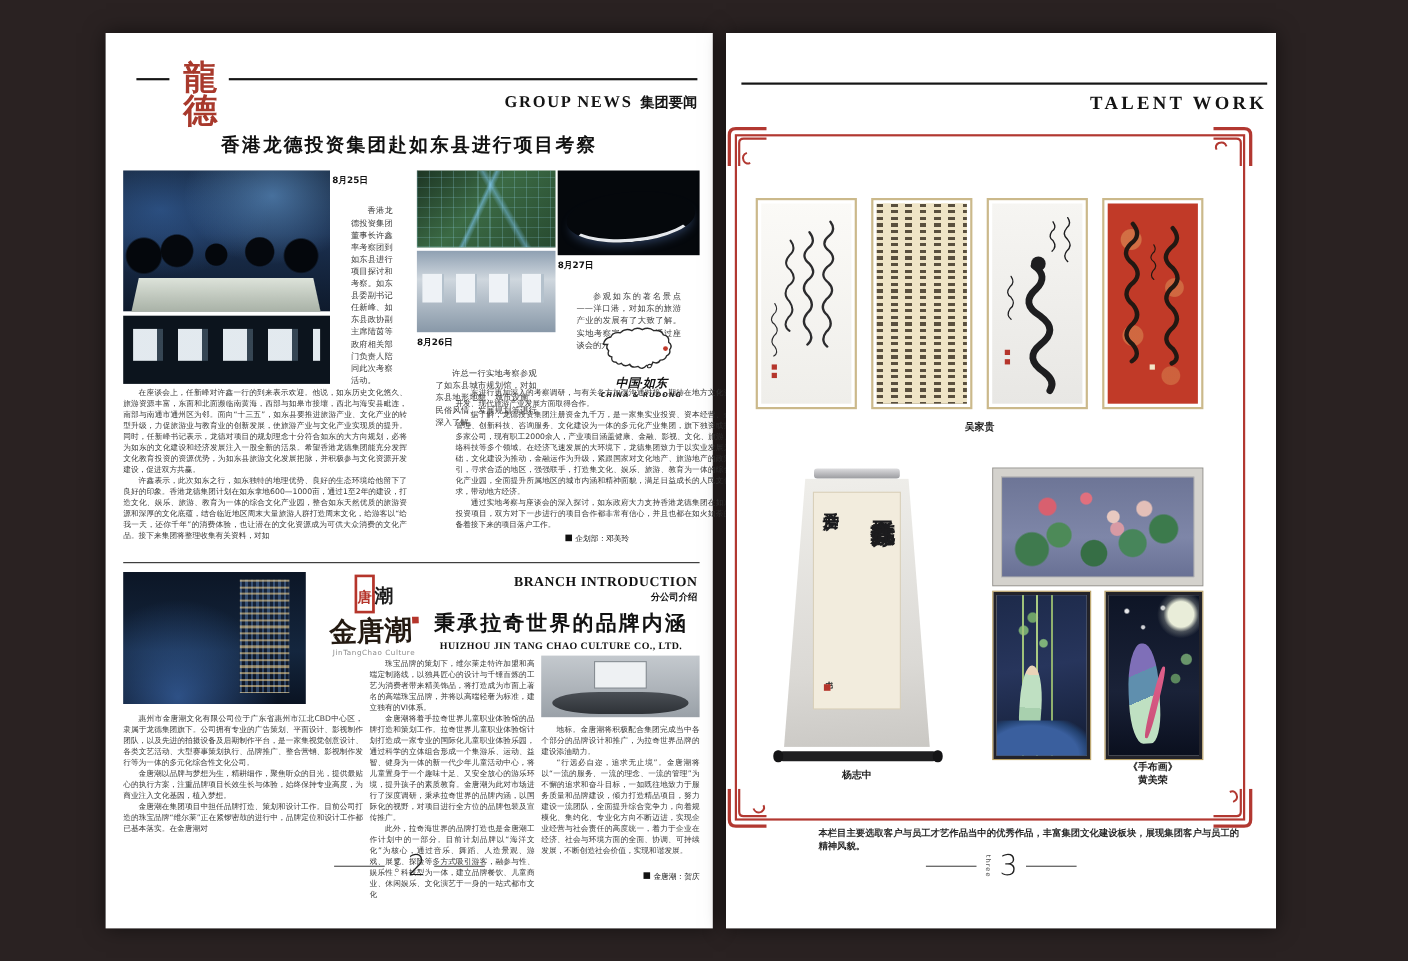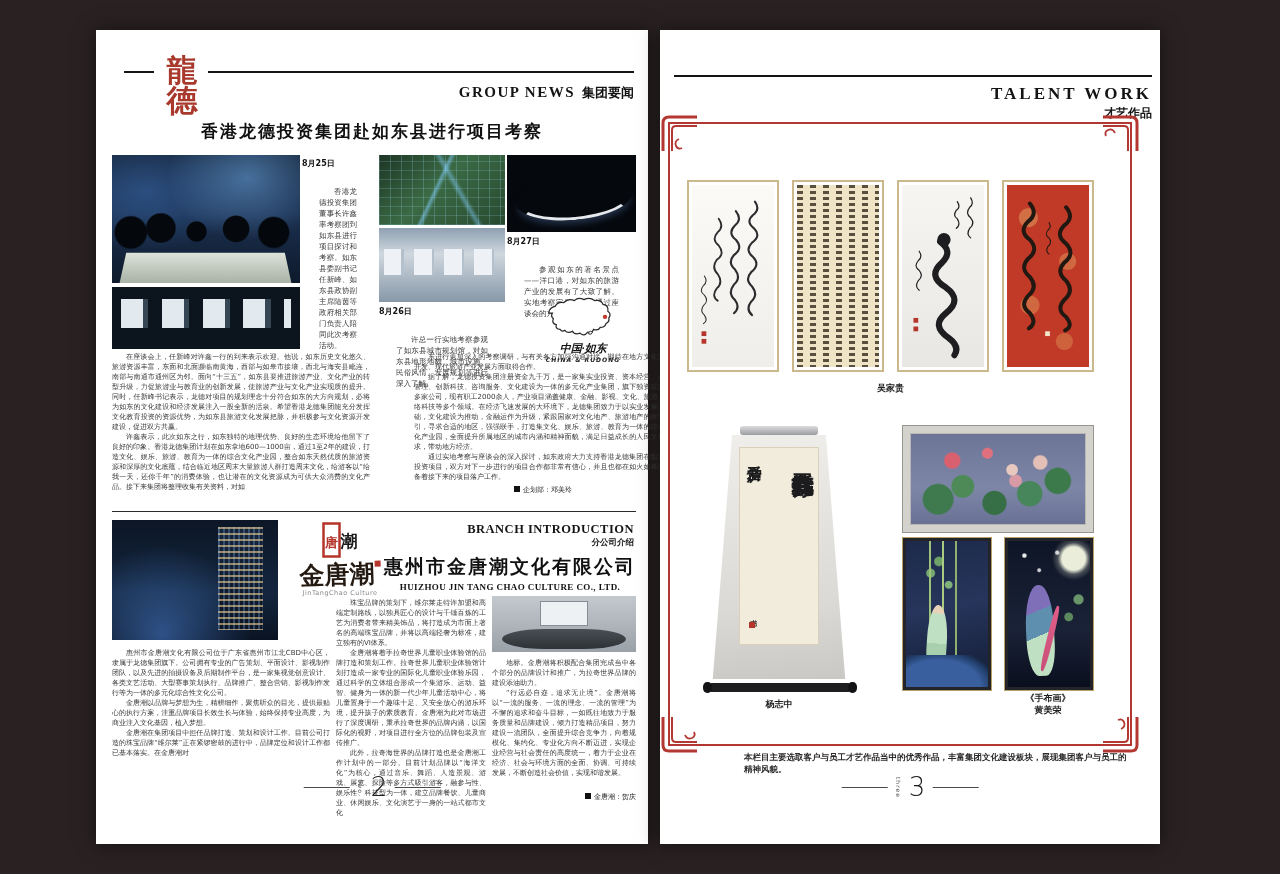--- a/index.html
+++ b/index.html
@@ -278,21 +278,21 @@
       </svg>
       <div class="blogo-name"><span>金唐潮</span><span class="blogo-seal"></span></div>
       <div class="blogo-en">JinTangChao Culture</div>
     </div>
 
     <div class="abs bsec">
       <div class="bsec-en">BRANCH INTRODUCTION</div>
       <div class="bsec-cn">分公司介绍</div>
     </div>
     <div class="abs bco">
-      <div class="bco-cn">惠州市金唐潮文化有限公司</div>
+      <div class="bco-cn">秉承拉奇世界的品牌内涵</div>
       <div class="bco-en">HUIZHOU JIN TANG CHAO CULTURE CO., LTD.</div>
     </div>
 
     <div class="abs bodycol bc1">
       <p>惠州市金唐潮文化有限公司位于广东省惠州市江北CBD中心区，隶属于龙德集团旗下。公司拥有专业的广告策划、平面设计、影视制作团队，以及先进的拍摄设备及后期制作平台，是一家集视觉创意设计、各类文艺活动、大型赛事策划执行、品牌推广、整合营销、影视制作发行等为一体的多元化综合性文化公司。</p>
       <p>金唐潮以品牌与梦想为生，精耕细作，聚焦听众的目光，提供最贴心的执行方案，注重品牌项目长效生长与体验，始终保持专业高度，为商业注入文化基因，植入梦想。</p>
       <p>金唐潮在集团项目中担任品牌打造、策划和设计工作。目前公司打造的珠宝品牌“维尔莱”正在紧锣密鼓的进行中，品牌定位和设计工作都已基本落实。在金唐潮对</p>
     </div>
     <div class="abs bodycol bc2">
       <p>珠宝品牌的策划下，维尔莱走特许加盟和高端定制路线，以独具匠心的设计与千锤百炼的工艺为消费者带来精美饰品，将打造成为市面上著名的高端珠宝品牌，并将以高端轻奢为标准，建立独有的VI体系。</p>
@@ -315,21 +315,20 @@
       <span class="dg">2</span>
       <span class="ln"></span>
     </div>
   </div>
 
   <div class="page rp">
 
     <div class="abs rp-line"></div>
     <div class="abs rp-sec">
       <div class="rp-sec-en">TALENT WORK</div>
-      <div class="rp-sec-cn">才艺作品</div>
     </div>
 
     <div class="abs frame">
       <svg class="corn tl" viewBox="0 0 36 36">
           <g fill="none" stroke="#b23831">
             <path stroke-width="3" d="M2 36 V8 Q2 2 8 2 H36"></path>
             <path stroke-width="2" d="M11 36 V15 Q11 11 15 11 H36"></path>
             <path stroke-width="1.8" d="M18 24 q-5 2 -3 7 q2 4 6 2"></path>
           </g>
         </svg>

